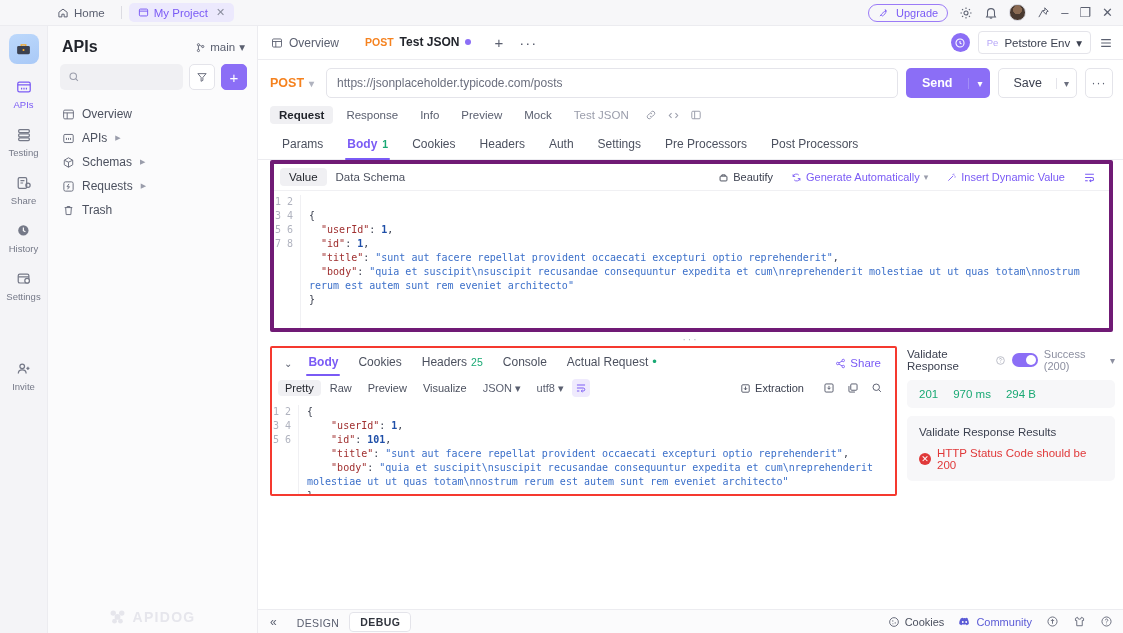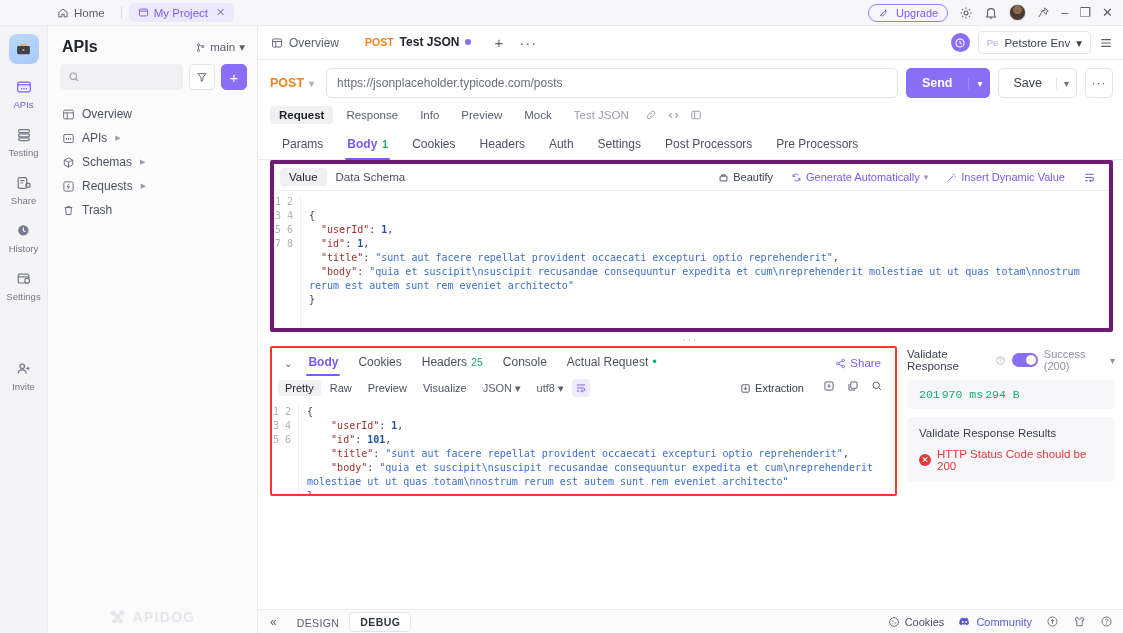--- a/index.html
+++ b/index.html
@@ -208,31 +208,31 @@
   .rt.active::after { content: ""; position: absolute; left: 8px; right: 8px; bottom: 0; height: 2px; background: #7a5af5; border-radius: 2px; }
   .rt .greendot { color: #19a974; font-size: 13px; line-height: 0; }
   .share { margin-left: auto; display: flex; align-items: center; gap: 4px; color: #7a5af5; font-size: 11.5px; padding-right: 6px; }
 
   .resp-sub { display: flex; align-items: center; gap: 2px; padding: 3px 6px 4px 6px; flex: 0 0 auto; }
   .rs { padding: 2px 7px; border-radius: 4px; color: #4c515f; font-size: 11px; }
   .rs.active { background: #f0f0f3; color: #22252c; }
   .rs.sel { display: flex; align-items: center; gap: 3px; color: #5b6070; }
   .rs-ico { width: 18px; height: 18px; border-radius: 4px; display: flex; align-items: center; justify-content: center; color: #5b6070; }
   .rs-ico.hl { background: #efeafd; color: #7a5af5; }
-  .resp-right { margin-left: auto; display: flex; gap: 12px; padding-right: 6px; color: #4c515f; font-size: 11px; }
+  .resp-right { margin-left: auto; display: flex; align-items: center; gap: 12px; padding-right: 6px; color: #4c515f; font-size: 11px; }
 
   .validate { width: 216px; flex: 0 0 216px; padding-right: 8px; display: flex; flex-direction: column; gap: 8px; }
   .v-head { display: flex; align-items: center; gap: 6px; font-size: 11.5px; color: #3c4150; padding-top: 2px; }
   .toggle { width: 26px; height: 14px; border-radius: 8px; background: #8b6ef6; position: relative; flex: 0 0 26px; }
   .toggle::after { content: ""; position: absolute; right: 2px; top: 2px; width: 10px; height: 10px; border-radius: 50%; background: #fff; }
   .v-succ { color: #8c8fa0; font-size: 11px; }
   .v-chev { margin-left: auto; color: #8c8fa0; font-size: 10px; }
   .v-stats {
-    background: #f7f7f9; border-radius: 5px; padding: 8px 12px; display: flex; gap: 2px;
-    color: #19a974; font-size: 11.5px; font-family: Liberation Mono, monospace;
+    background: #f7f7f9; border-radius: 5px; padding: 8px 12px; display: flex; gap: 15px;
+    color: #19a974; font-size: 11.5px;
   }
   .v-res { background: #f7f7f9; border-radius: 5px; padding: 10px 12px; }
   .v-res-title { font-size: 11.5px; color: #3c4150; margin-bottom: 9px; }
   .v-err { display: flex; align-items: center; gap: 6px; color: #e0393a; font-size: 11.5px; }
   .err-dot { width: 12px; height: 12px; border-radius: 50%; background: #e0393a; color: #fff; font-size: 9px; display: flex; align-items: center; justify-content: center; flex: 0 0 12px; }
 
   
   .status {
     height: 24px; flex: 0 0 24px; border-top: 1px solid #ececf0; background: #fbfbfc;
     display: flex; align-items: center; padding: 0 10px 0 0;
@@ -585,24 +585,24 @@
         <div class="t2">
           <span>Headers</span>
         </div>
         <div class="t2">
           <span>Auth</span>
         </div>
         <div class="t2">
           <span>Settings</span>
         </div>
         <div class="t2">
+          <span>Pre Processors</span>
+        </div>
+        <div class="t2">
           <span>Post Processors</span>
-        </div>
-        <div class="t2">
-          <span>Pre Processors</span>
         </div>
       </div>
 
 
       <div class="editor-wrap">
         <div class="ed-head">
           <div class="ed-tab active">Value</div>
           <div class="ed-tab">Data Schema</div>
           <div class="ed-tools">
             <div class="tool">

